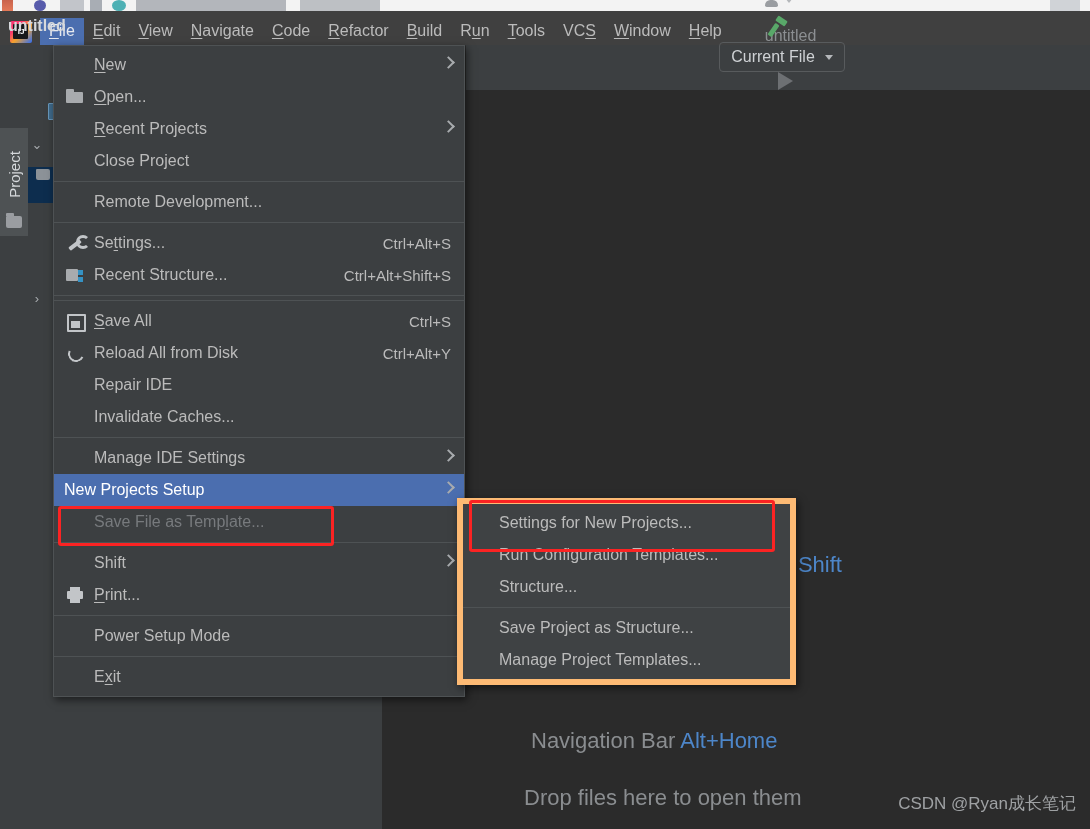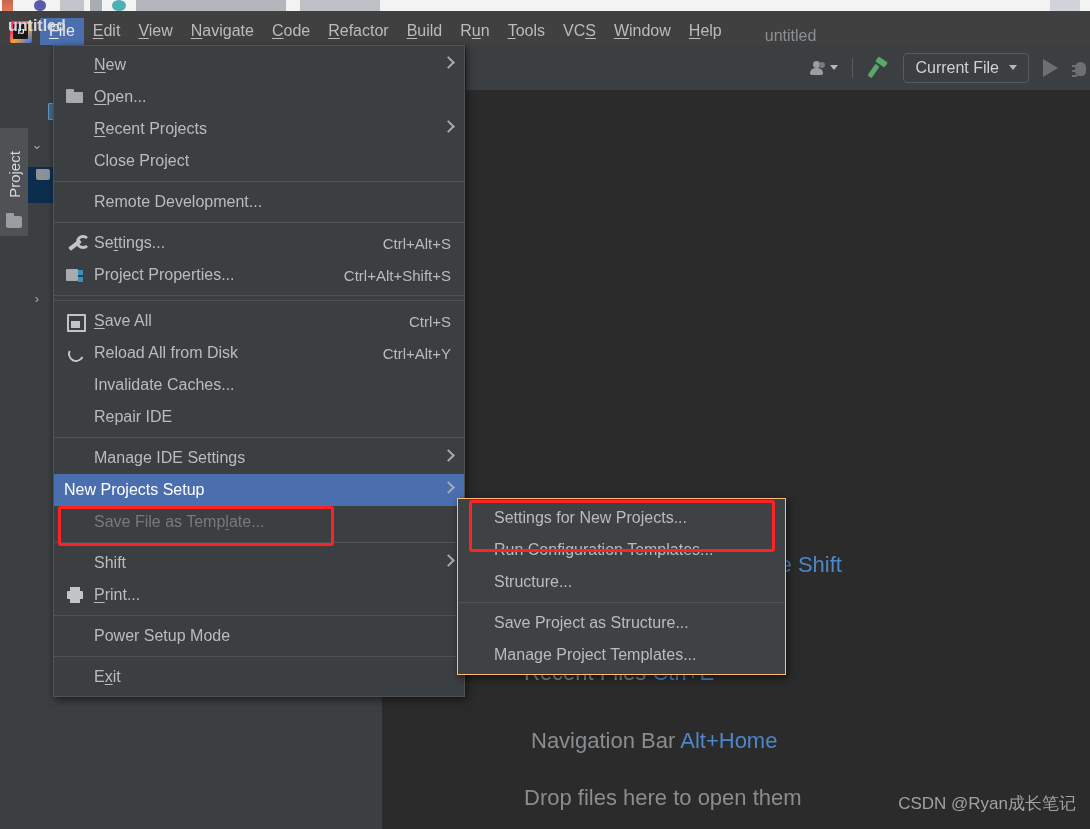--- a/index.html
+++ b/index.html
@@ -78,20 +78,21 @@
   .win-title {
     margin-left: 34px; font-size: 16px; color: #8c8f92; white-space: nowrap;
   }
 
   
   .toolbar {
     position: absolute; left: 466px; top: 45px; width: 624px; height: 45px;
     background: #3c3f41;
     display: flex; align-items: center; justify-content: flex-end;
     border-bottom: 1px solid #2f3234;
+    flex-direction: column;
   }
   .tb-btn {
     display: flex; align-items: center; gap: 3px;
     padding: 4px 6px; cursor: default;
   }
   .people-icon { position: relative; width: 18px; height: 16px; }
   .people-icon .h1 { position:absolute; left:4px; top:1px; width:7px;height:7px;border-radius:50%;background:#9a9da1;}
   .people-icon .b1 { position:absolute; left:1px; top:8px; width:13px;height:7px;border-radius:6px 6px 2px 2px;background:#9a9da1;}
   .people-icon .h2 { position:absolute; left:10px; top:2px; width:6px;height:6px;border-radius:50%;background:#77797d;}
   .caret-dn {
@@ -271,21 +272,21 @@
   .ic-printer:after {
     content:""; position:absolute; left:4px; top:1px; width:10px; height:4px;
     background:#c2c5c8;
   }
   .ic-printer .out { position:absolute; left:4px; top:12px; width:10px; height:5px; background:#c2c5c8; }
 
   
   .submenu {
     position: absolute; left: 457px; top: 498px; width: 327px;
     background: #3f4244;
-    border: 1px solid #fdba74;
+    border: 6px solid #fdba74;
     box-shadow: 2px 3px 8px rgba(0,0,0,.55);
     padding: 3px 0;
     z-index: 30;
   }
   .submenu .mrow .lbl { margin-left: 36px; }
 
   
   .redbox {
     position: absolute; border: 3px solid #fb2323; border-radius: 3px;
     z-index: 60; pointer-events: none;
@@ -442,21 +443,21 @@
       <span class="ico ic-wrench"></span>
       <span class="lbl">Se<u>t</u>tings...</span>
       <span class="acc">Ctrl+Alt+S</span>
     </div>
 
     <div class="mrow">
       <span class="ico ic-pstruct">
         <span class="d1"></span>
           <span class="d2"></span>
       </span>
-      <span class="lbl">Project Properties...</span>
+      <span class="lbl">Recent Structure...</span>
       <span class="acc">Ctrl+Alt+Shift+S</span>
     </div>
 
 
     <div class="msep"></div>
 
 
     <div class="msep"></div>
 
     <div class="mrow">
@@ -465,25 +466,25 @@
       <span class="acc">Ctrl+S</span>
     </div>
 
     <div class="mrow">
       <span class="ico ic-reload"></span>
       <span class="lbl">Reload All from Disk</span>
       <span class="acc">Ctrl+Alt+Y</span>
     </div>
 
     <div class="mrow">
+      <span class="lbl">Repair IDE</span>
+    </div>
+
+    <div class="mrow">
       <span class="lbl">Invalidate Caches...</span>
-    </div>
-
-    <div class="mrow">
-      <span class="lbl">Repair IDE</span>
     </div>
 
     <div class="msep"></div>
 
     <div class="mrow">
       <span class="lbl">Manage IDE Settings</span>
       <span class="sub"></span>
     </div>
 
     <div class="mrow sel">

